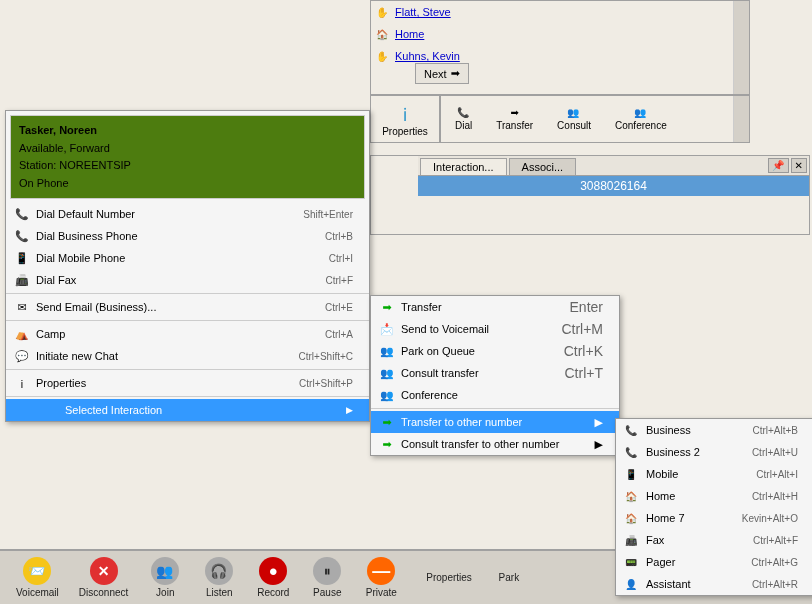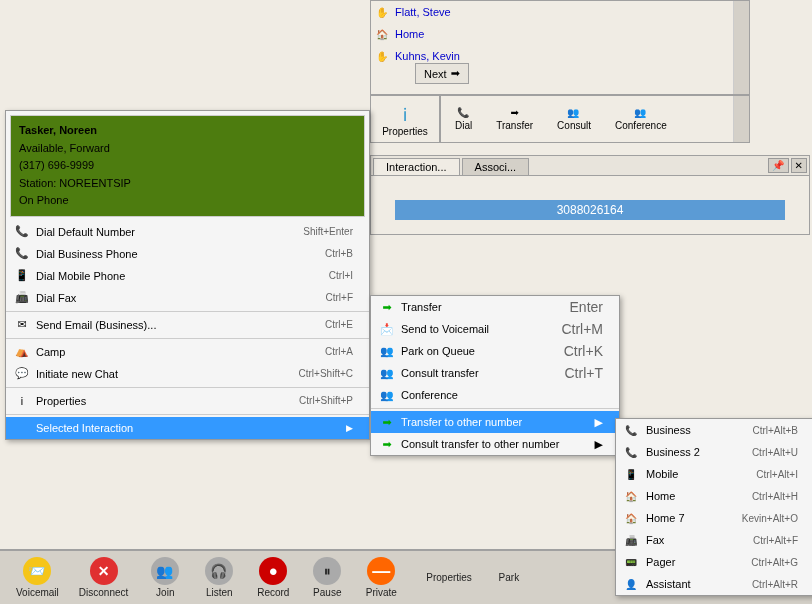--- a/index.html
+++ b/index.html
@@ -34,20 +34,21 @@
       width: 16px;
       height: 16px;
       display: inline-flex;
       align-items: center;
       justify-content: center;
       font-size: 10px;
     }
 
     .contact-name {
       color: #0000cc;
+      text-decoration: underline;
       cursor: pointer;
     }
 
     .status-dot {
       width: 12px;
       height: 12px;
       border-radius: 50%;
       border: 1px solid #888;
       margin-left: auto;
     }
@@ -151,20 +152,21 @@
       display: flex;
       align-items: center;
       padding: 3px 16px 3px 8px;
       cursor: pointer;
       position: relative;
     }
 
     .menu-item.highlighted {
       background: #3399ff;
       color: white;
+      gap: 29px;
     }
 
     .menu-item .shortcut {
       margin-left: auto;
       color: #666;
       font-size: 10px;
     }
 
     .menu-item .arrow {
       margin-left: auto;
@@ -323,39 +325,38 @@
     <span>👥</span>
     <span>Consult</span>
   </div>
   <div class="toolbar-btn">
     <span>👥</span>
     <span>Conference</span>
   </div>
   <div style="position:absolute;right:0;top:0;width:16px;height:100%;background:#d4d0c8;border-left:1px solid #ccc;"></div>
 </div>
 
-<div style="position:absolute;top:155px;left:370px;width:440px;height:80px;background:#f0ece4;border:1px solid #a0a0a0;">
+<div style="position:absolute;top:155px;left:370px;width:440px;height:80px;background:#f0ece4;border:1px solid #a0a0a0;padding-left:47px;">
   <div style="display:flex;border-bottom:1px solid #a0a0a0;background:#e8e4dc;padding:2px 2px 0;gap:2px;">
     <div class="interaction-tab active">Interaction...</div>
     <div class="interaction-tab">Associ...</div>
   </div>
-  <div style="margin:24px;padding:3px 8px;background:#5b9bd5;color:white;text-align:center;font-size:12px;">3088026164</div>
+  <div style="margin:0;padding:3px 8px;background:#5b9bd5;color:white;text-align:center;font-size:12px;">3088026164</div>
 
   <div style="position:absolute;right:2px;top:2px;display:flex;gap:2px;">
     <span style="cursor:pointer;font-size:10px;padding:1px 3px;background:#d4d0c8;border:1px solid #999;">📌</span>
     <span style="cursor:pointer;font-size:10px;padding:1px 3px;background:#d4d0c8;border:1px solid #999;">✕</span>
   </div>
 </div>
 
 <div class="context-menu-left">
 
   <div class="contact-info-box">
     <div class="name">Tasker, Noreen</div>
     <div>Available, Forward</div>
-    <div>(317) 696-9999</div>
     <div>Station: NOREENTSIP</div>
     <div>On Phone</div>
   </div>
 
   <div class="menu-item">
     <span class="menu-icon">📞</span>
     <span>Dial Default Number</span>
     <span class="shortcut">Shift+Enter</span>
   </div>
   <div class="menu-item">

